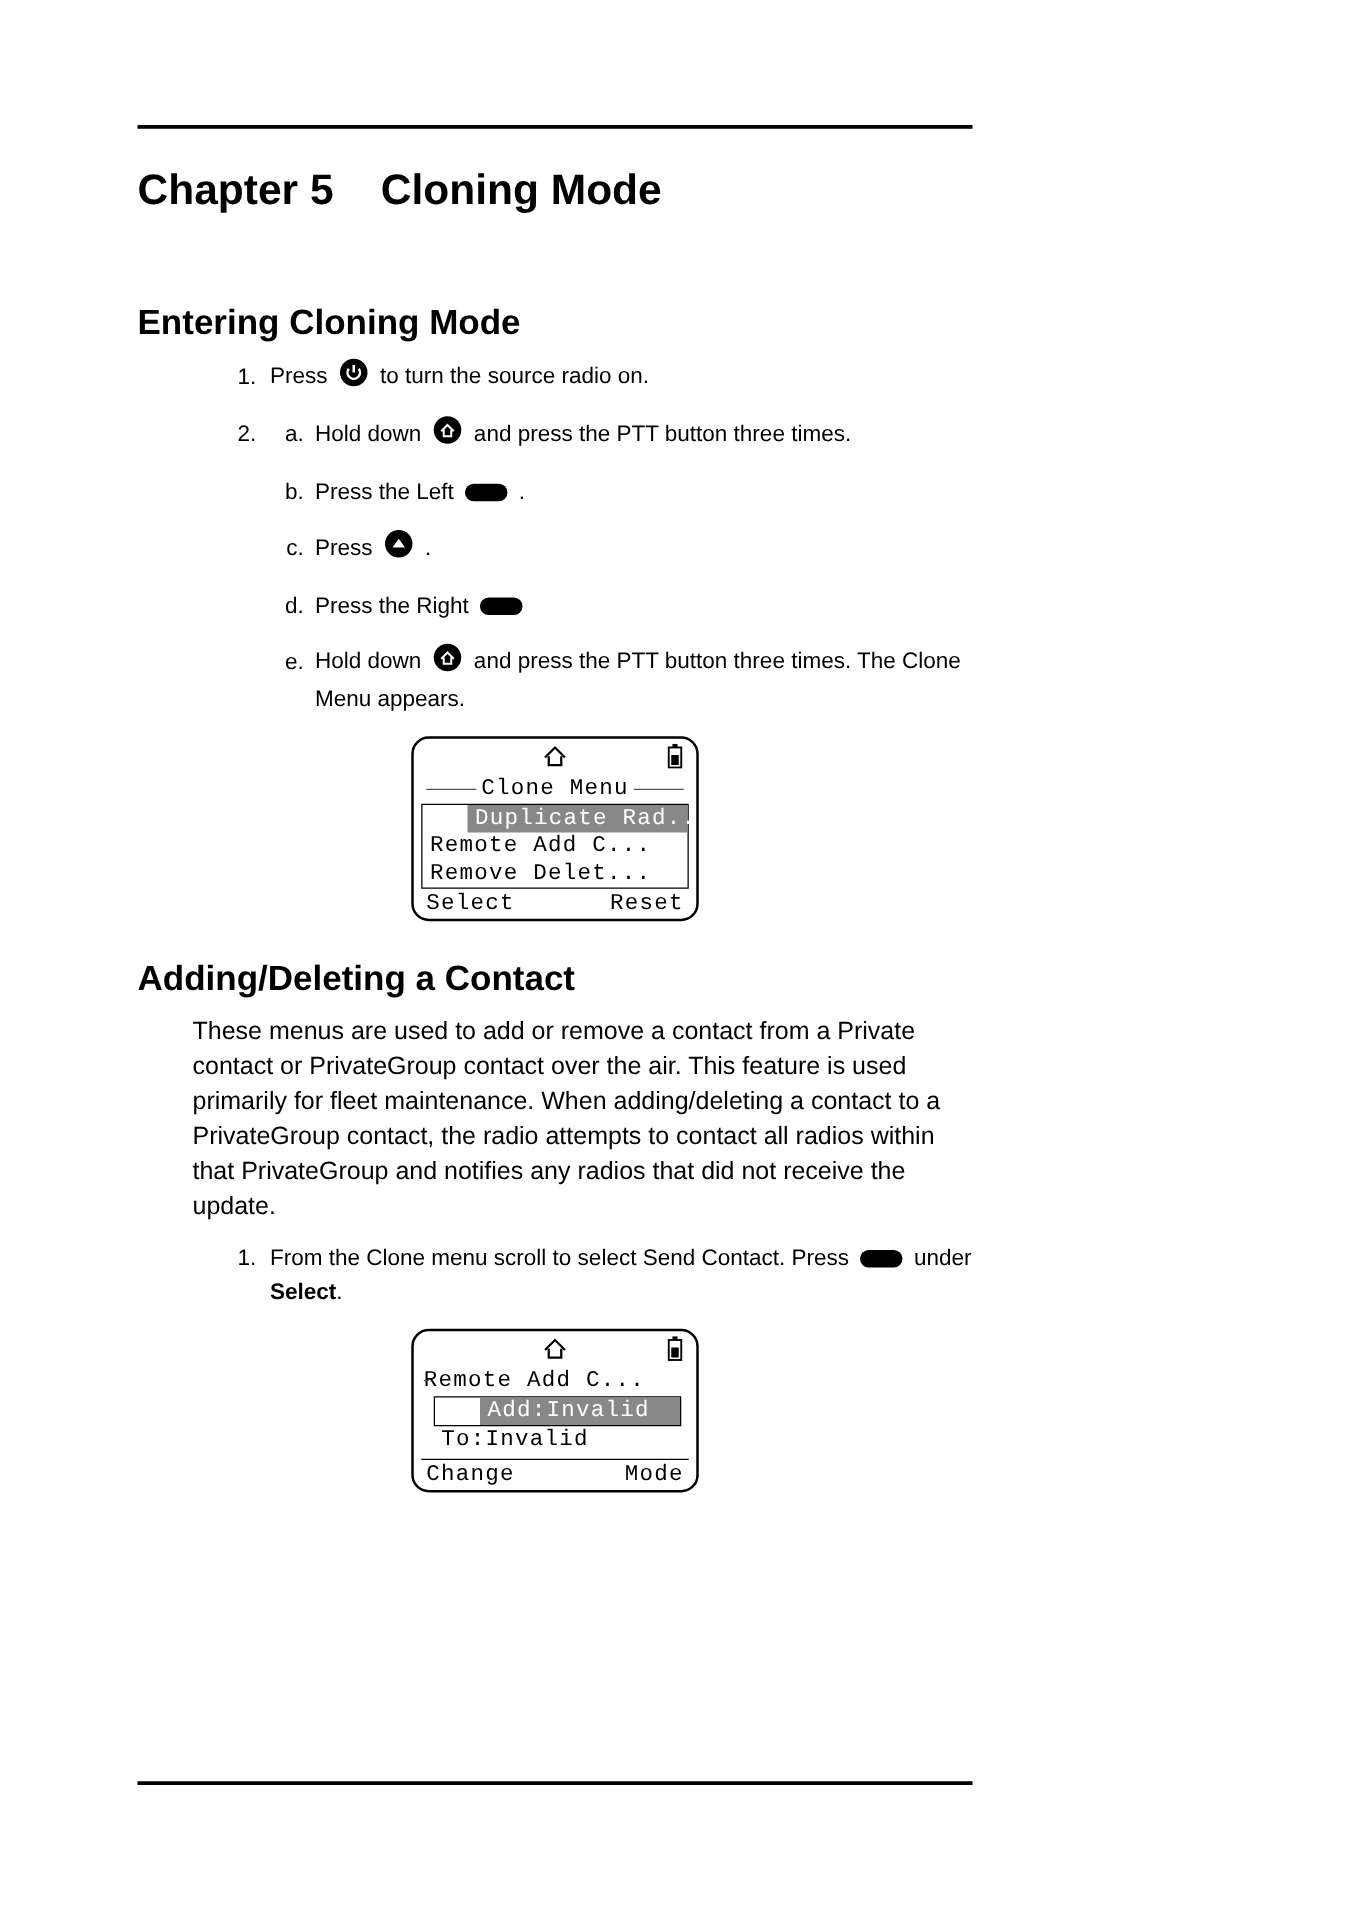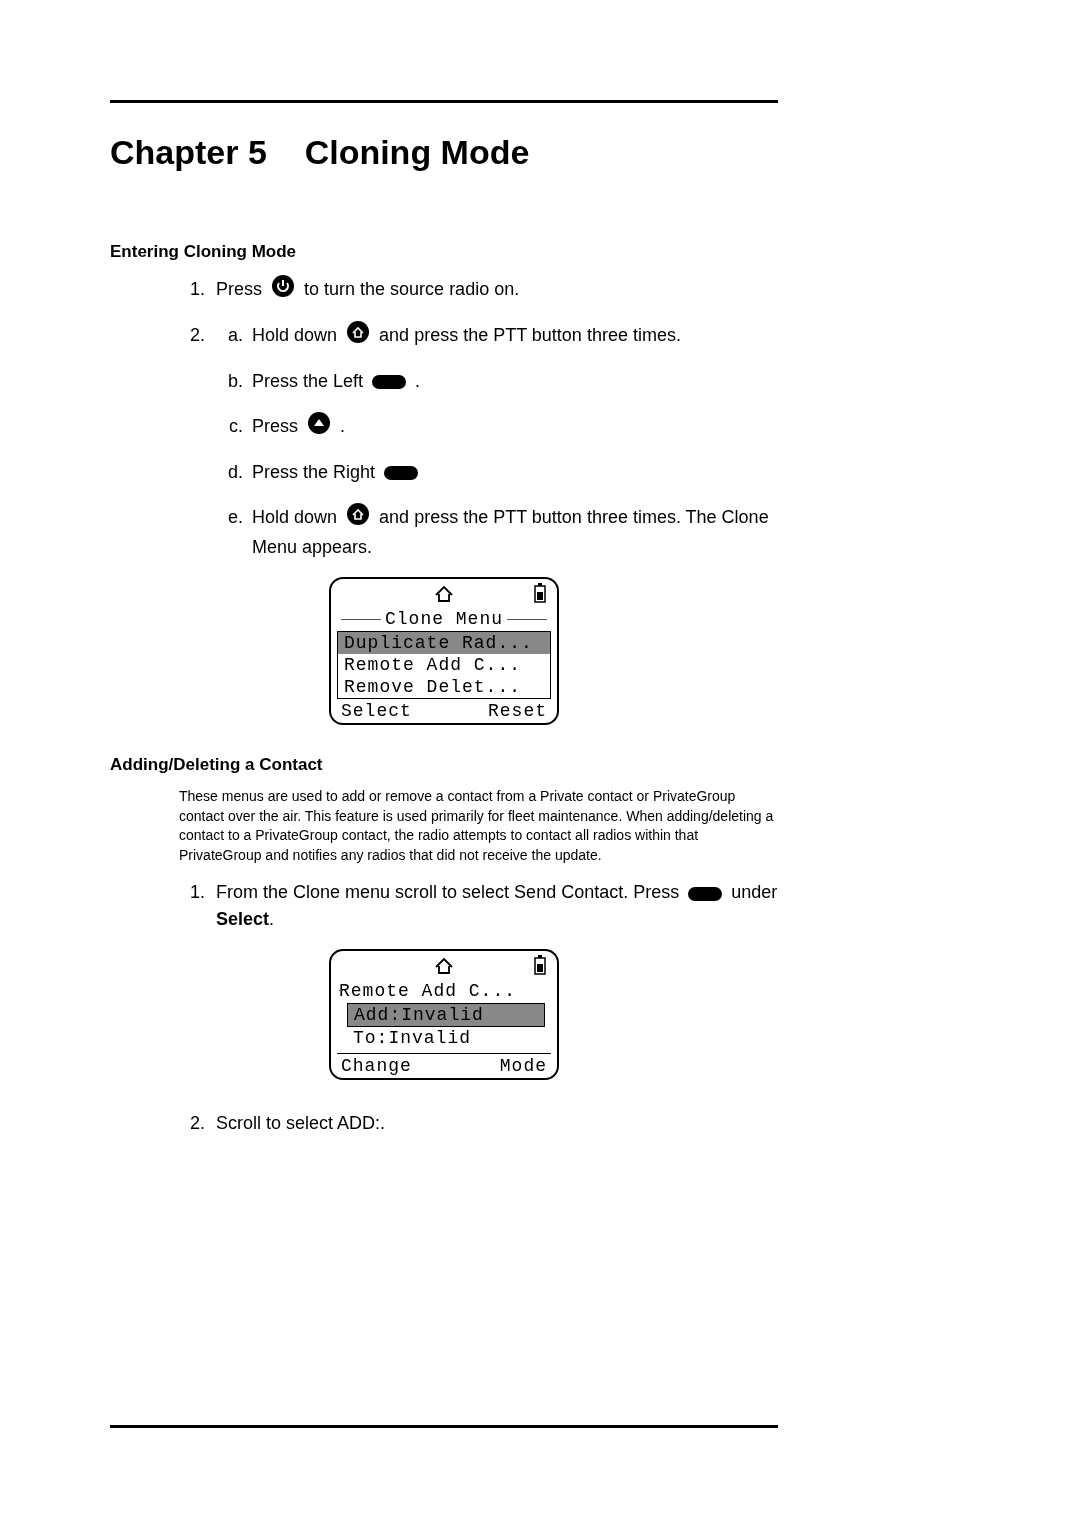--- a/index.html
+++ b/index.html
@@ -30,21 +30,21 @@
     left: 110px;
     right: 110px;
     bottom: 100px;
   }
   h1.chapter {
     font-size: 34px;
     font-weight: bold;
     margin: 30px 0 70px 0;
   }
   h2.section {
-    font-size: 17px;
+    font-size: 28px;
     font-weight: bold;
     margin: 20px 0 12px 0;
   }
   ol.main {
     list-style: decimal;
     margin: 0 0 0 100px;
     padding: 0;
     font-size: 18px;
   }
   ol.main > li {
@@ -55,22 +55,22 @@
   ol.sub {
     list-style: lower-alpha;
     margin: 14px 0 0 32px;
     padding: 0;
   }
   ol.sub > li {
     margin-bottom: 16px;
     padding-left: 4px;
   }
   p.body {
-    font-size: 14px;
-    margin: 8px 0 14px 69px;
+    font-size: 20px;
+    margin: 8px 0 14px 44px;
     line-height: 1.4;
   }
   .inline-icon {
     display: inline-block;
     vertical-align: middle;
     margin: 0 4px;
   }
   .icon-pill {
     display: inline-block;
     width: 34px; height: 14px;
@@ -121,21 +121,22 @@
     border: 1px solid #000;
     margin-top: 2px;
   }
   .lcd .row {
     padding: 1px 6px;
     letter-spacing: 1px;
     white-space: pre;
   }
   .lcd .row.sel {
     background: #888;
-    color: #000000;
+    color: #ffffff;
+    margin-left: 36px;
   }
   .lcd .softkeys {
     display: flex;
     justify-content: space-between;
     padding: 2px 4px 0 4px;
     letter-spacing: 1px;
   }
   .lcd .softkeys.with-rule {
     border-top: 1px solid #000;
     margin-top: 4px;
@@ -301,19 +302,16 @@
     <div class="inner-box">
       <div class="row sel">Add:Invalid</div>
     </div>
     <div class="plain-row">To:Invalid</div>
     <div class="softkeys with-rule">
       <span>Change</span>
       <span>Mode</span>
     </div>
   </div>
 
-  <ol class="main" start="2">
-    <li>Scroll to select ADD:.</li>
-  </ol>
 
   <hr class="rule-bottom">
 
 </div>
 
 </body></html>

